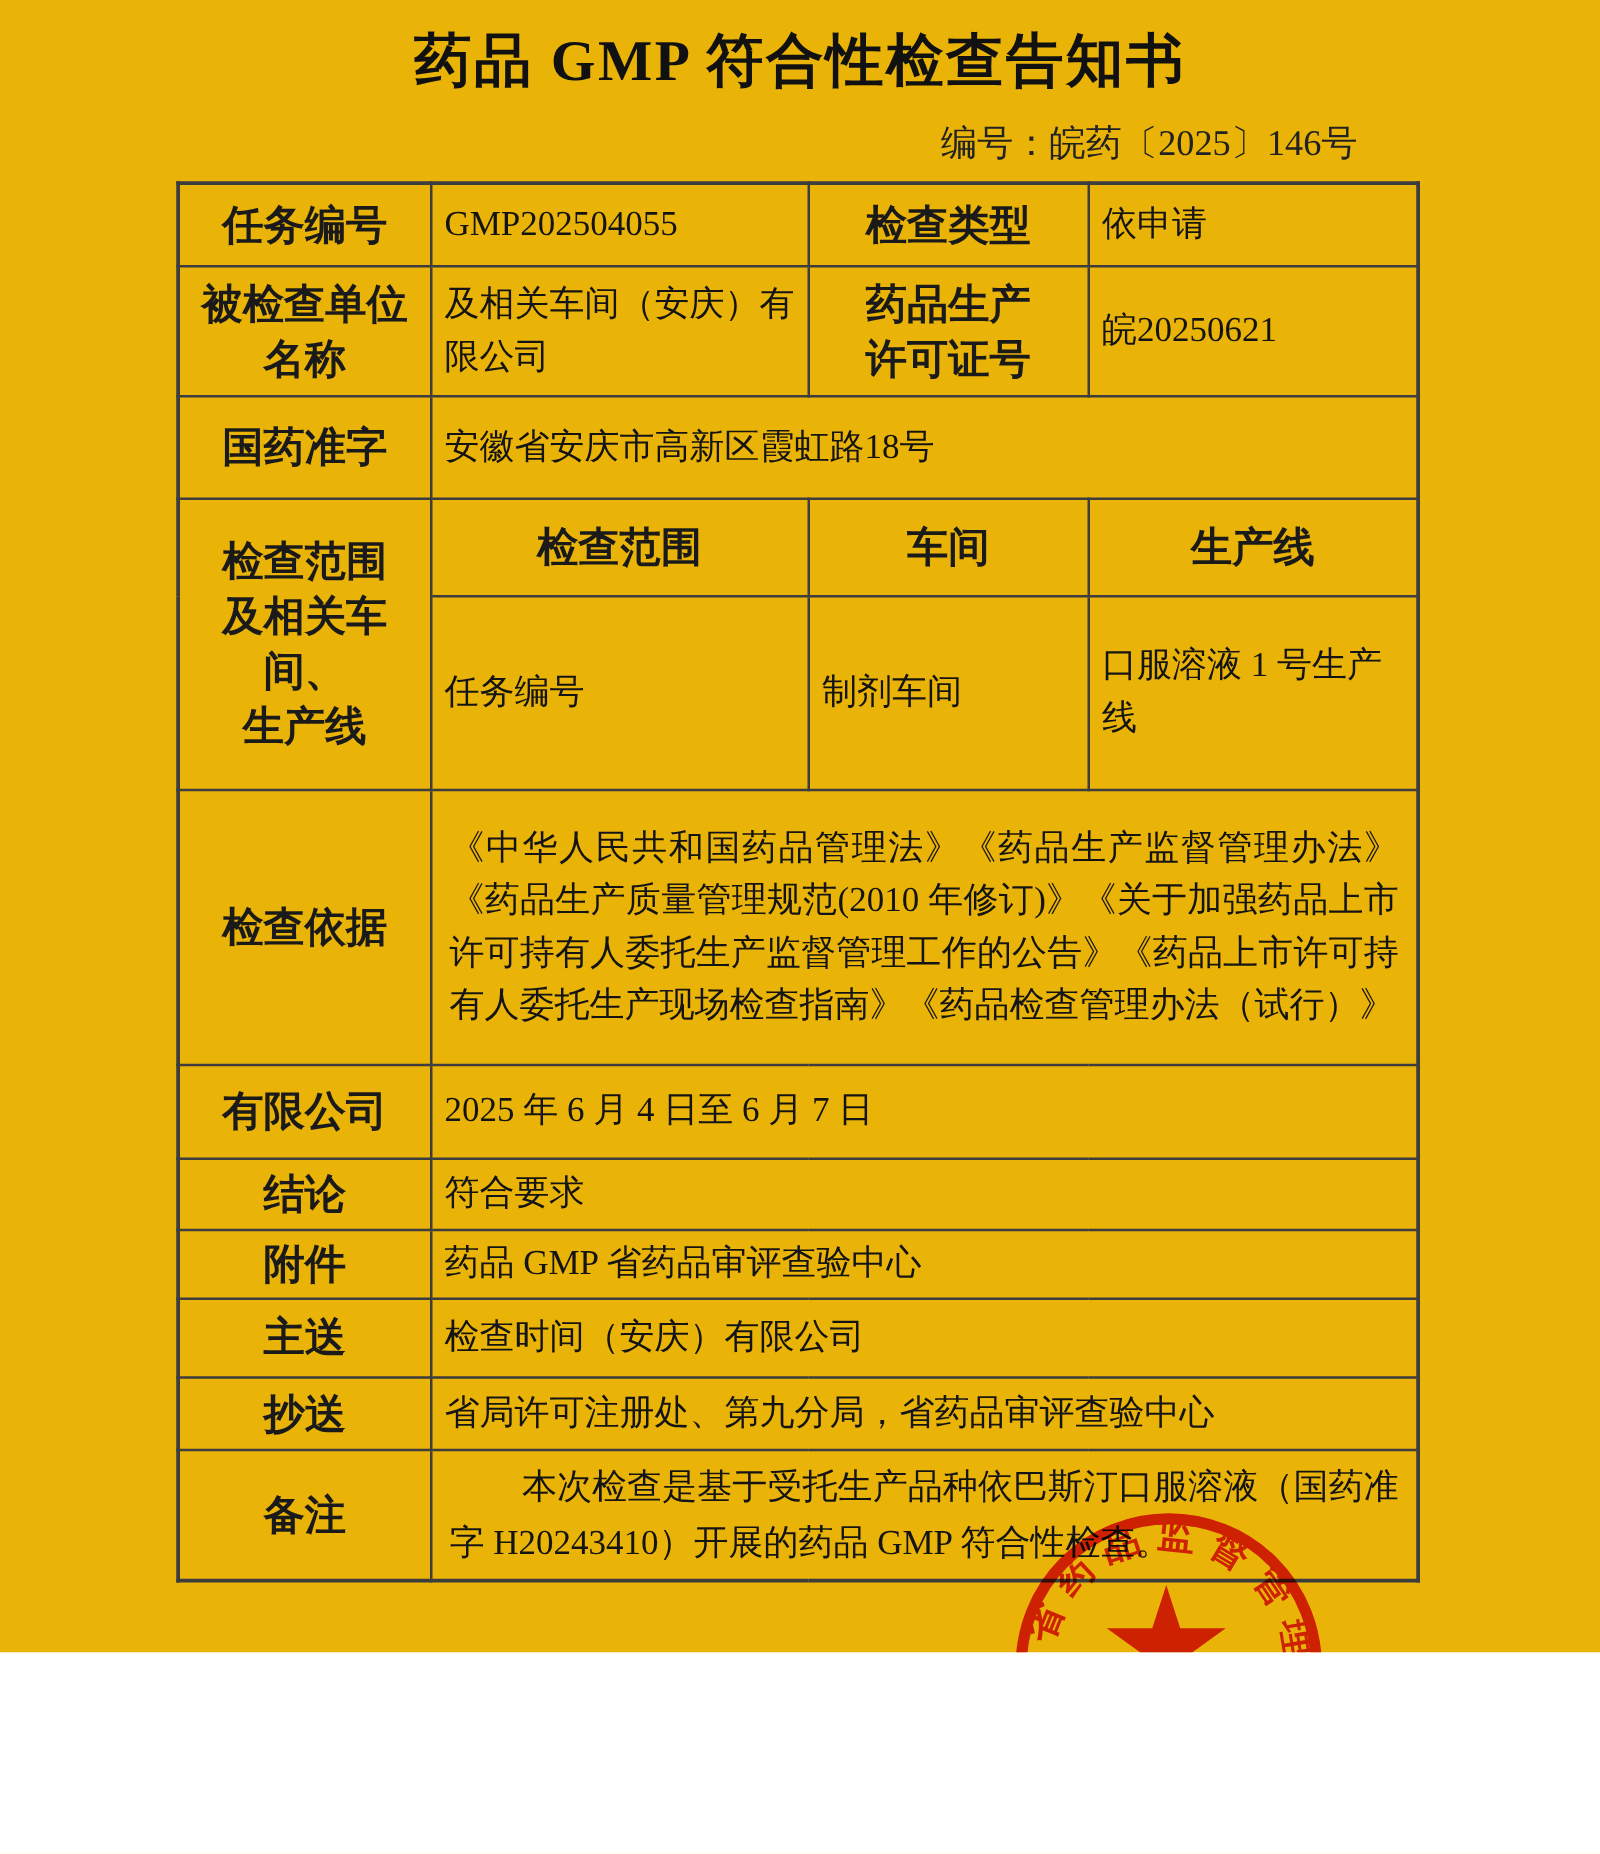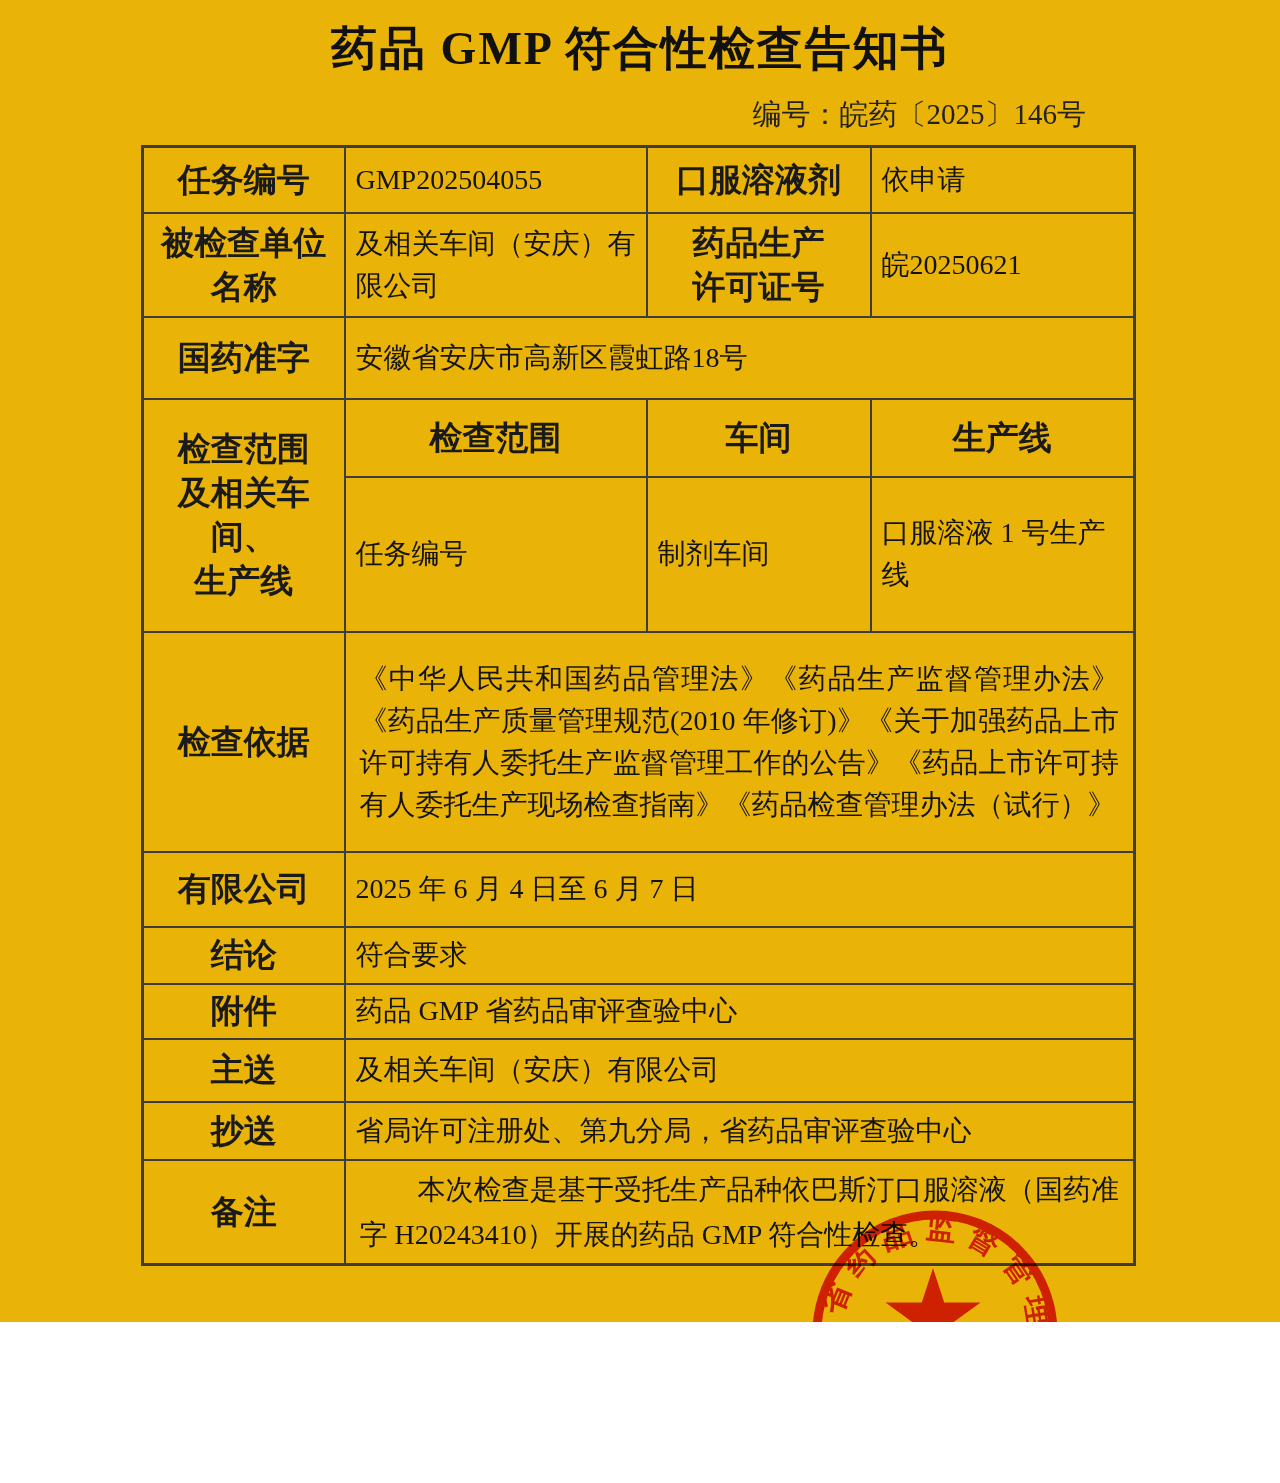--- a/index.html
+++ b/index.html
@@ -102,21 +102,21 @@
     <colgroup>
       <col style="width:202px">
         <col style="width:302px">
         <col style="width:224px">
         <col style="width:264px">
     </colgroup>
     <tbody>
       <tr style="height:66px">
         <td class="label">任务编号</td>
         <td class="value">GMP202504055</td>
-        <td class="label">口服溶液剂</td>
+        <td class="label">检查类型</td>
         <td class="value">依申请</td>
       </tr>
       <tr style="height:104px">
         <td class="label">被检查单位
 名称</td>
         <td class="value">及相关车间（安庆）有
 限公司</td>
         <td class="label">药品生产
 许可证号</td>
         <td class="value">皖20250621</td>
@@ -150,21 +150,21 @@
       <tr style="height:57px">
         <td class="label">结论</td>
         <td class="value" colspan="3">符合要求</td>
       </tr>
       <tr style="height:55px">
         <td class="label">附件</td>
         <td class="value" colspan="3">药品 GMP 省药品审评查验中心</td>
       </tr>
       <tr style="height:63px">
         <td class="label">主送</td>
-        <td class="value" colspan="3">及相关车间（安庆）有限公司</td>
+        <td class="value" colspan="3">检查时间（安庆）有限公司</td>
       </tr>
       <tr style="height:58px">
         <td class="label">抄送</td>
         <td class="value" colspan="3">省局许可注册处、第九分局，省药品审评查验中心</td>
       </tr>
       <tr style="height:105px">
         <td class="label">备注</td>
         <td class="value indent" colspan="3">本次检查是基于受托生产品种依巴斯汀口服溶液（国药准字 H20243410）开展的药品 GMP 符合性检查。</td>
       </tr>
     </tbody>

